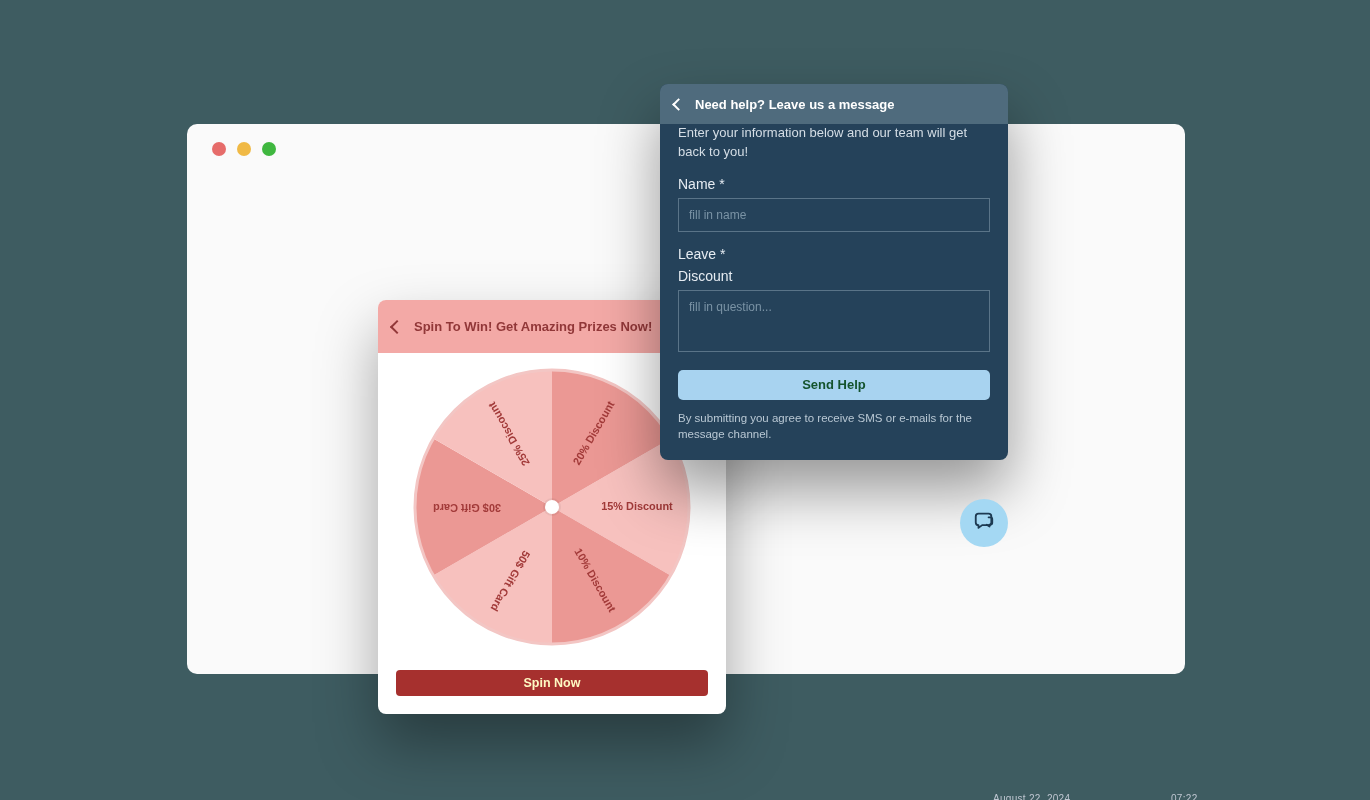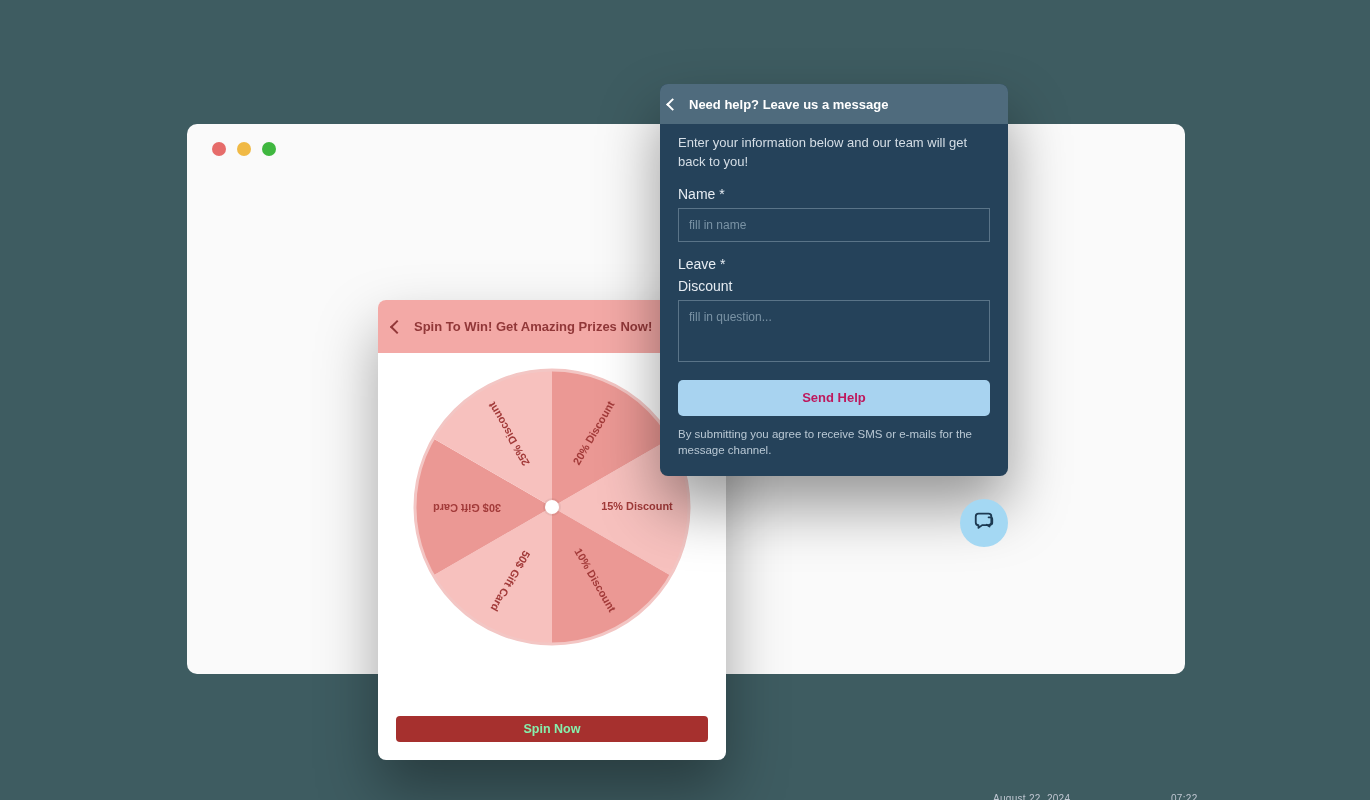--- a/index.html
+++ b/index.html
@@ -33,21 +33,21 @@
   .dot-red { background: #e66c6a; }
   .dot-yellow { background: #f0b945; }
   .dot-green { background: #3fb73f; }
 
   
   .spin-card {
     position: absolute;
     left: 378px;
     top: 300px;
     width: 348px;
-    height: 460px;
+    height: 414px;
     background: #fff;
     border-radius: 8px;
     box-shadow: 0 30px 60px rgba(0,0,0,0.35);
     overflow: hidden;
   }
   .spin-header {
     background: #f3a9a6;
     height: 53px;
     display: flex;
     align-items: center;
@@ -79,21 +79,21 @@
     background: #fff;
     border-radius: 50%;
     transform: translate(-50%, -50%);
     box-shadow: 0 0 0 2px rgba(0,0,0,0.05);
   }
   .spin-btn {
     position: absolute;
     left: 18px; right: 18px; bottom: 18px;
     height: 26px;
     background: #a6302e;
-    color: #86efac;
+    color: #fef9c3;
     border: none;
     border-radius: 4px;
     font-size: 12.5px;
     font-weight: 600;
     cursor: pointer;
   }
 
   
   .help-panel {
     position: absolute;
@@ -104,36 +104,36 @@
     border-radius: 8px;
     box-shadow: 0 30px 60px rgba(0,0,0,0.40);
     color: #e6ecf2;
     overflow: hidden;
   }
   .help-header {
     background: #4f6b7d;
     height: 40px;
     display: flex;
     align-items: center;
-    padding: 0 8px;
+    padding: 0 14px;
     gap: 12px;
   }
   .help-header .chev {
     width: 9px; height: 9px;
     border-left: 2px solid #fff;
     border-bottom: 2px solid #fff;
     transform: rotate(45deg);
   }
   .help-header .title {
     color: #fff;
     font-weight: 700;
     font-size: 13px;
   }
   .help-body {
-    padding: 10px 18px 18px;
+    padding: 0 18px 18px;
   }
   .help-intro {
     font-size: 13px;
     color: #d5dee6;
     line-height: 1.45;
     margin-bottom: 14px;
   }
   .field-label {
     font-size: 14px;
     color: #e6ecf2;
@@ -148,23 +148,23 @@
     color: #e6ecf2;
     font-size: 12px;
     padding: 9px 10px;
     margin-bottom: 14px;
     font-family: inherit;
   }
   .text-input::placeholder, .textarea::placeholder { color: #7a93a5; }
   .textarea { height: 62px; resize: none; }
   .send-btn {
     width: 100%;
-    height: 36px;
+    height: 30px;
     background: #a8d3f0;
-    color: #be185d;
+    color: #14532d;
     border: none;
     border-radius: 5px;
     font-size: 13px;
     font-weight: 600;
     cursor: pointer;
     margin-bottom: 10px;
   }
   .disclaimer {
     font-size: 11.5px;
     color: #b9c8d4;

